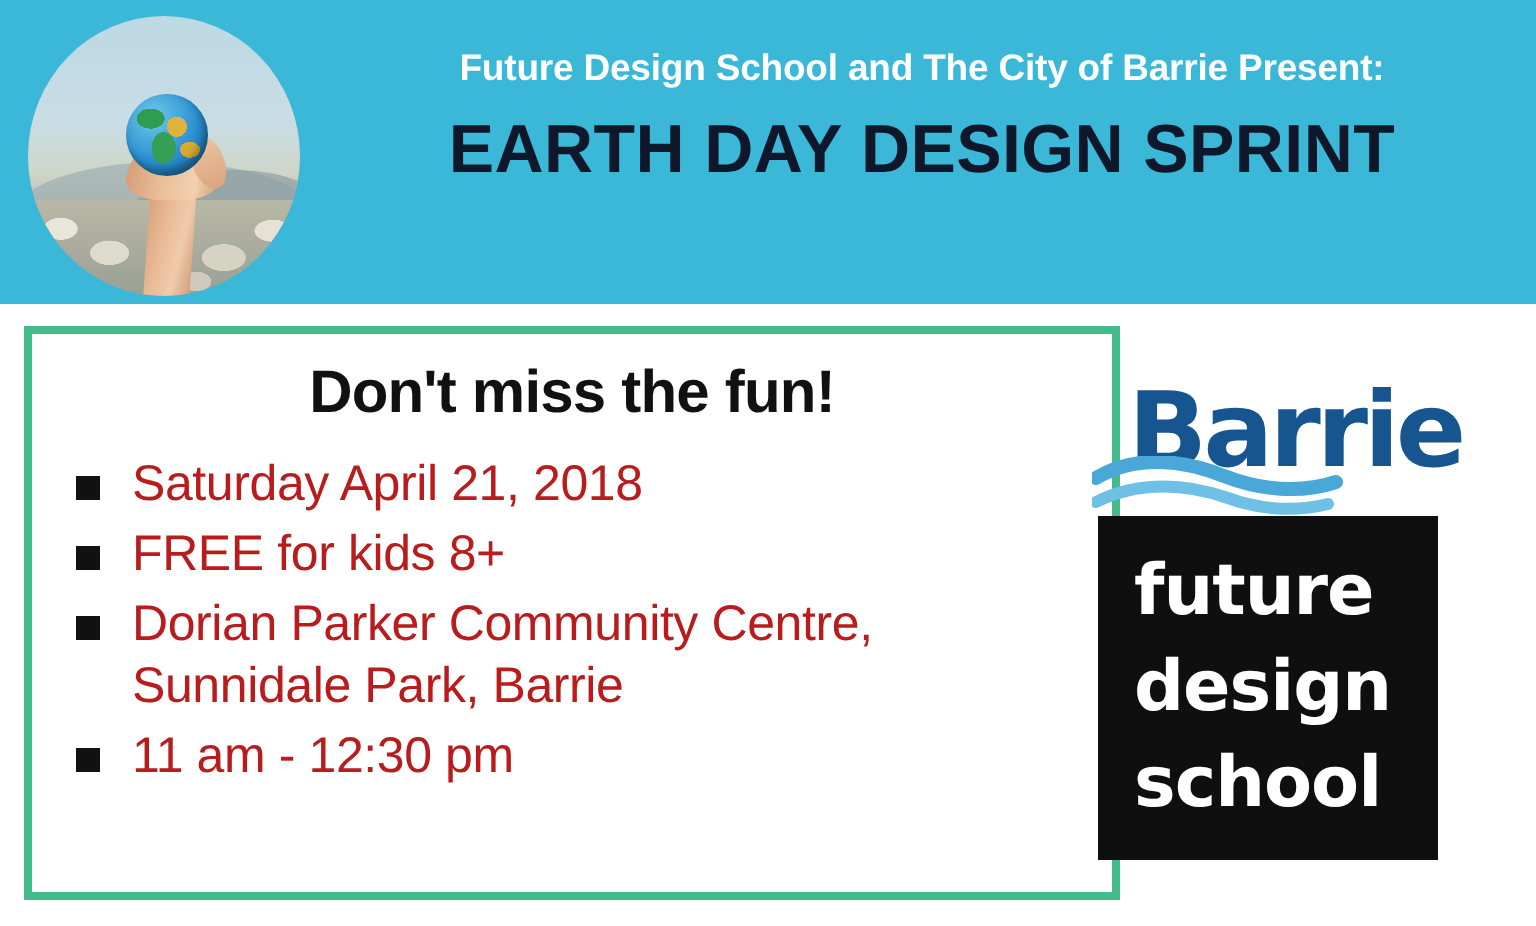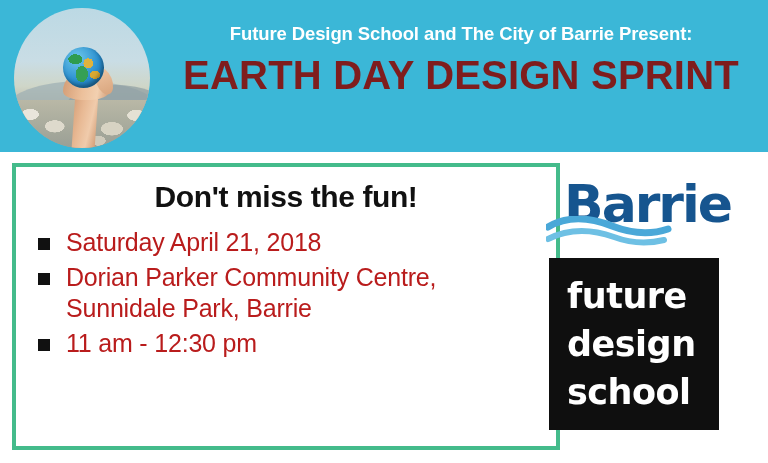--- a/index.html
+++ b/index.html
@@ -128,22 +128,22 @@
   }
   .presenter-line {
     color: #ffffff;
     font-size: 18.5px;
     font-weight: bold;
     letter-spacing: -0.1px;
     line-height: 24px;
     white-space: nowrap;
   }
   .event-title {
-    color: #7f1d1d;
-    font-size: 40px;
+    color: #0f172a;
+    font-size: 34px;
     font-weight: bold;
     letter-spacing: 0.2px;
     line-height: 50px;
     margin-top: 4px;
     white-space: nowrap;
   }
 
   
   .info-box {
     position: absolute;
@@ -183,21 +183,21 @@
     top: 11px;
     width: 12px;
     height: 12px;
     background: #111111;
   }
 
   
   .barrie-logo {
     position: absolute;
     left: 546px;
-    top: 176px;
+    top: 188px;
     width: 200px;
     height: 70px;
     text-decoration: underline;
   }
   .barrie-word {
     position: absolute;
     left: 18px;
     top: -2px;
     font-size: 52px;
     font-weight: bold;
@@ -257,20 +257,24 @@
 <div class="info-box">
   <div class="info-heading">Don't miss the fun!</div>
 
   <ul class="info-list">
     <li>
       <span class="bullet"></span>
       <span>Saturday April 21, 2018</span>
     </li>
     <li>
       <span class="bullet"></span>
+      <span>FREE for kids 8+</span>
+    </li>
+    <li>
+      <span class="bullet"></span>
       <span>Dorian Parker Community Centre, Sunnidale Park, Barrie</span>
     </li>
     <li>
       <span class="bullet"></span>
       <span>11 am - 12:30 pm</span>
     </li>
   </ul>
 </div>
 
 <div class="barrie-logo">

